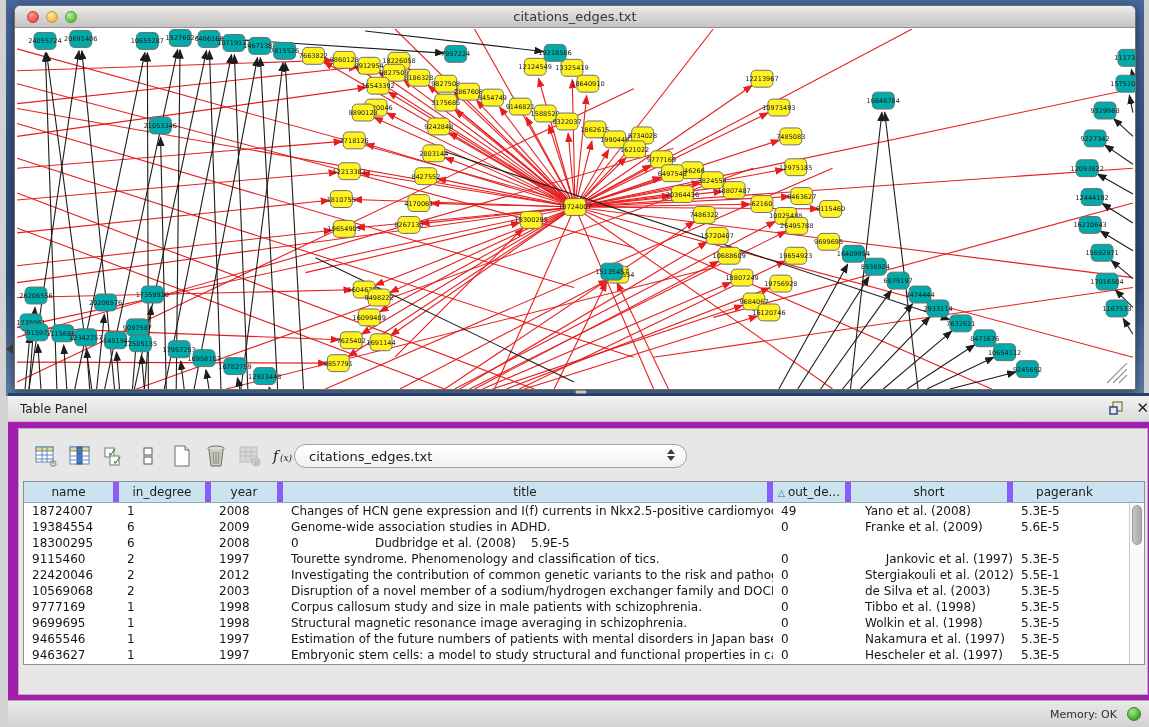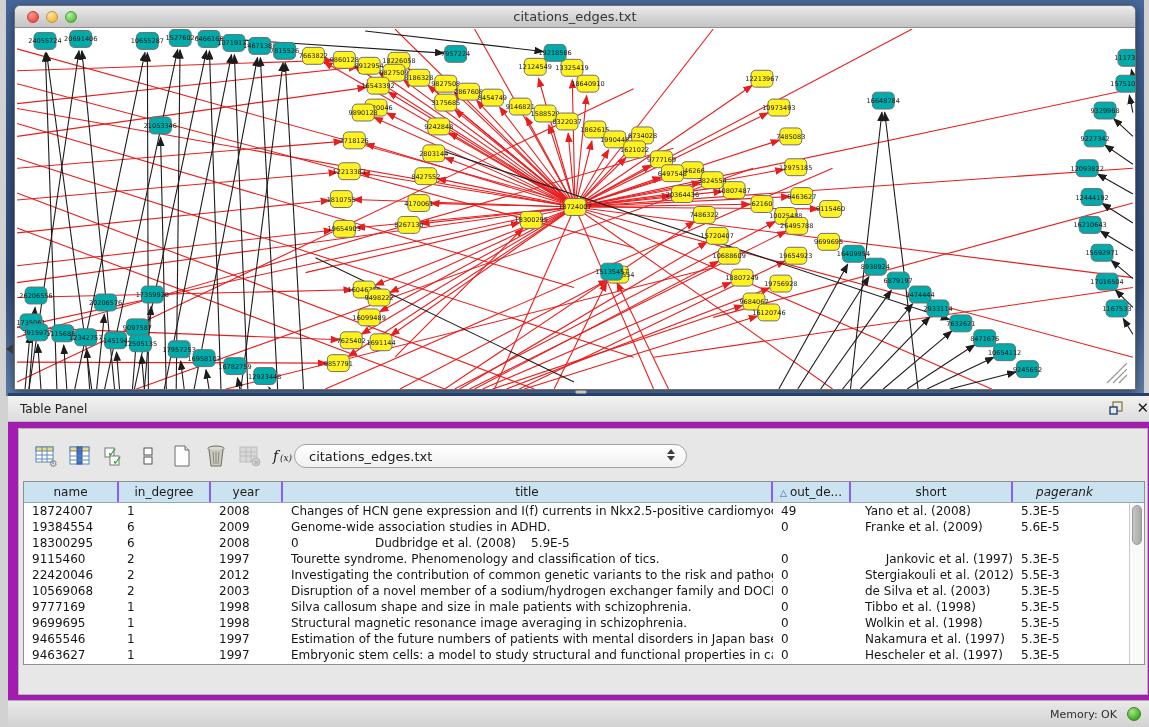--- a/index.html
+++ b/index.html
@@ -51,21 +51,21 @@
   .cb-arrows { position:absolute; right:11px; top:4px; display:flex; flex-direction:column; gap:2px; }
   .cb-arrows i { display:block; width:0; height:0; border-left:4px solid transparent; border-right:4px solid transparent; }
   .cb-up { border-bottom:5px solid #3d3d3d; }
   .cb-down { border-top:5px solid #3d3d3d; }
 
   
   .table-wrap { position:absolute; left:4px; top:52px; width:1122px; height:184px;
     border:1px solid #8f8f8f; background:#fff; overflow:hidden; }
   .thead { display:flex; height:21px; background:#cbe2f1; border-bottom:1px solid #90a9b9; }
   .th { font-size:12px; color:#1b1b1b; text-align:center; line-height:20px;
-    border-right:2px solid #8b5cf6; overflow:hidden; white-space:nowrap; flex:none; }
+    border-right:6px solid #8b5cf6; overflow:hidden; white-space:nowrap; flex:none; }
   .th:last-child { border-right:none; }
   .th .sort-tri { font-size:9px; color:#2a66a0; margin-right:3px; }
   .trow { display:flex; height:16px; }
   .td { font-size:12px; color:#151515; line-height:16px; white-space:nowrap; overflow:hidden; flex:none; padding-left:8px; }
   .vscroll { position:absolute; right:0px; top:21px; width:15px; height:162px; background:#fafafa; border-left:1px solid #c9c9c9; }
   .vthumb { position:absolute; left:2px; top:2px; width:10px; height:40px; border-radius:6px;
     background:linear-gradient(90deg,#c6c6c6,#a8a8a8); border:1px solid #9a9a9a; }
 
   
   .tabs { position:absolute; left:50%; transform:translateX(-50%); top:243px; display:flex;
@@ -815,21 +815,21 @@
     </div>
 
     <div class="table-wrap">
       <div class="thead" id="thead">
           <div class="th" style="width: 95px;">name</div>
           <div class="th" style="width: 92px;">in_degree</div>
           <div class="th" style="width: 72px;">year</div>
           <div class="th" style="width: 490px;">title</div>
           <div class="th" style="width: 78px;"><span class="sort-tri">△</span>out_de...</div>
           <div class="th" style="width: 162px;">short</div>
-          <div class="th" style="width: 103px; font-style: italic;">pagerank</div>
+          <div class="th" style="width: 103px;">pagerank</div>
         </div>
       <div id="tbody">
           <div class="trow">
             <div class="td" style="width: 95px;">18724007</div>
             <div class="td" style="width: 92px;">1</div>
             <div class="td" style="width: 72px;">2008</div>
             <div class="td" style="width: 490px;">Changes of HCN gene expression and I(f) currents in Nkx2.5-positive cardiomyoc...</div>
             <div class="td" style="width: 78px;">49</div>
             <div class="td" style="width: 162px; padding-left: 14px;">Yano et al. (2008)</div>
             <div class="td" style="width: 103px;">5.3E-5</div>
@@ -860,36 +860,36 @@
             <div class="td" style="width: 162px; padding-left: 14px; text-align: right;">Jankovic et al. (1997)</div>
             <div class="td" style="width: 103px;">5.3E-5</div>
           </div>
           <div class="trow">
             <div class="td" style="width: 95px;">22420046</div>
             <div class="td" style="width: 92px;">2</div>
             <div class="td" style="width: 72px;">2012</div>
             <div class="td" style="width: 490px;">Investigating the contribution of common genetic variants to the risk and pathogen...</div>
             <div class="td" style="width: 78px;">0</div>
             <div class="td" style="width: 162px; padding-left: 14px;">Stergiakouli et al. (2012)</div>
-            <div class="td" style="width: 103px;">5.5E-3</div>
+            <div class="td" style="width: 103px;">5.5E-1</div>
           </div>
           <div class="trow">
             <div class="td" style="width: 95px;">10569068</div>
             <div class="td" style="width: 92px;">2</div>
             <div class="td" style="width: 72px;">2003</div>
             <div class="td" style="width: 490px;">Disruption of a novel member of a sodium/hydrogen exchanger family and DOCK...</div>
             <div class="td" style="width: 78px;">0</div>
             <div class="td" style="width: 162px; padding-left: 14px;">de Silva et al. (2003)</div>
             <div class="td" style="width: 103px;">5.3E-5</div>
           </div>
           <div class="trow">
             <div class="td" style="width: 95px;">9777169</div>
             <div class="td" style="width: 92px;">1</div>
             <div class="td" style="width: 72px;">1998</div>
-            <div class="td" style="width: 490px;">Silva callosum shape and size in male patients with schizophrenia.</div>
+            <div class="td" style="width: 490px;">Corpus callosum study and size in male patients with schizophrenia.</div>
             <div class="td" style="width: 78px;">0</div>
             <div class="td" style="width: 162px; padding-left: 14px;">Tibbo et al. (1998)</div>
             <div class="td" style="width: 103px;">5.3E-5</div>
           </div>
           <div class="trow">
             <div class="td" style="width: 95px;">9699695</div>
             <div class="td" style="width: 92px;">1</div>
             <div class="td" style="width: 72px;">1998</div>
             <div class="td" style="width: 490px;">Structural magnetic resonance image averaging in schizophrenia.</div>
             <div class="td" style="width: 78px;">0</div>

